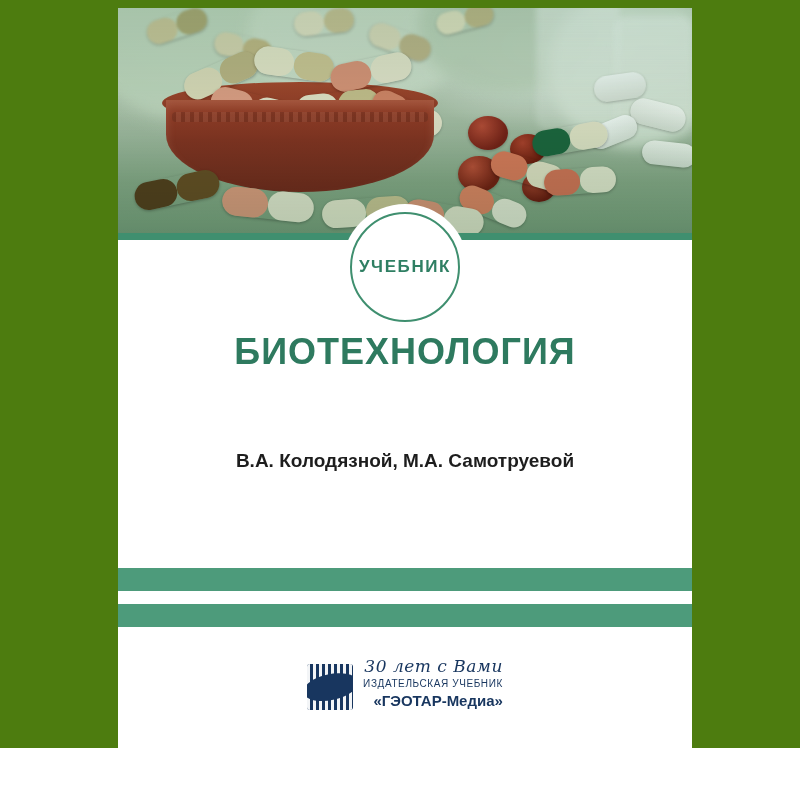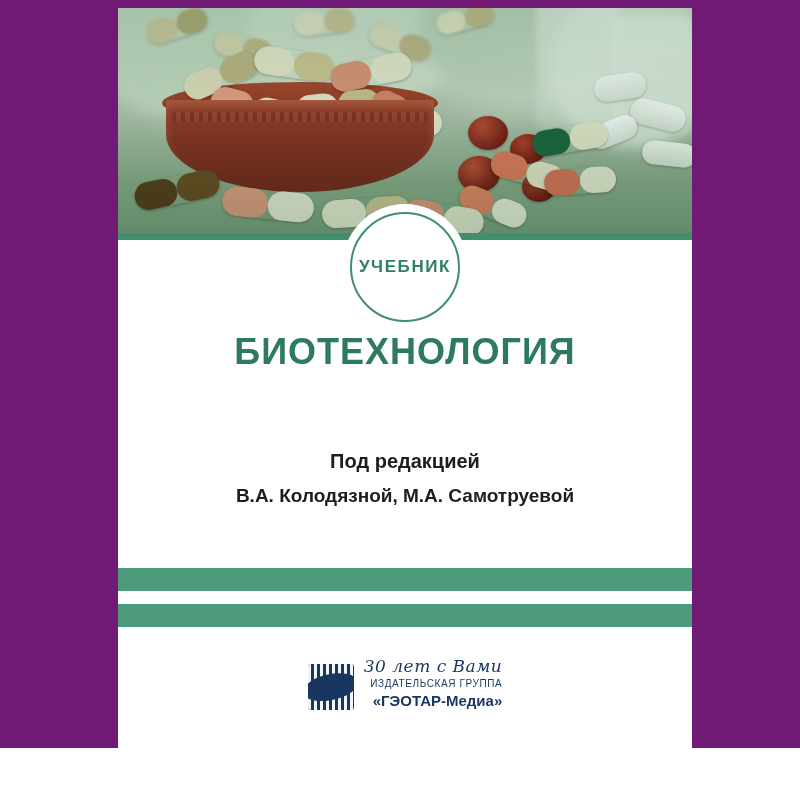--- a/index.html
+++ b/index.html
@@ -12,21 +12,21 @@
     height: 800px;
     font-family: "Liberation Sans", sans-serif;
     overflow: hidden;
   }
 
   
   .page {
     position: relative;
     width: 800px;
     height: 748px;
-    background: #701a75;
+    background: #4d7c0f;
   }
 
   
   .cover {
     position: absolute;
     left: 118px;
     top: 8px;
     width: 574px;
     height: 784px;
     background: #ffffff;
@@ -391,33 +391,32 @@
     <div class="medallion">
       <div class="medallion-ring"></div>
       <div class="medallion-label">УЧЕБНИК</div>
     </div>
 
     <div class="title-area">
       <div class="book-title">БИОТЕХНОЛОГИЯ</div>
     </div>
 
     <div class="editors">
-      <div class="editors-lead">Под редакцией</div>
       <div class="editors-names">В.А. Колодязной, М.А. Самотруевой</div>
     </div>
 
     <div class="bars">
       <div class="bar one"></div>
       <div class="bar gap"></div>
       <div class="bar two"></div>
     </div>
 
     <div class="publisher">
       <div class="pub-mark"></div>
       <div class="pub-text">
         <div class="pub-slogan">30 лет с Вами</div>
-        <div class="pub-group">ИЗДАТЕЛЬСКАЯ ГРУППА</div>
+        <div class="pub-group">ИЗДАТЕЛЬСКАЯ УЧЕБНИК</div>
         <div class="pub-name">«ГЭОТАР-Медиа»</div>
       </div>
     </div>
 
   </div>
 </div>
 
 </body></html>

